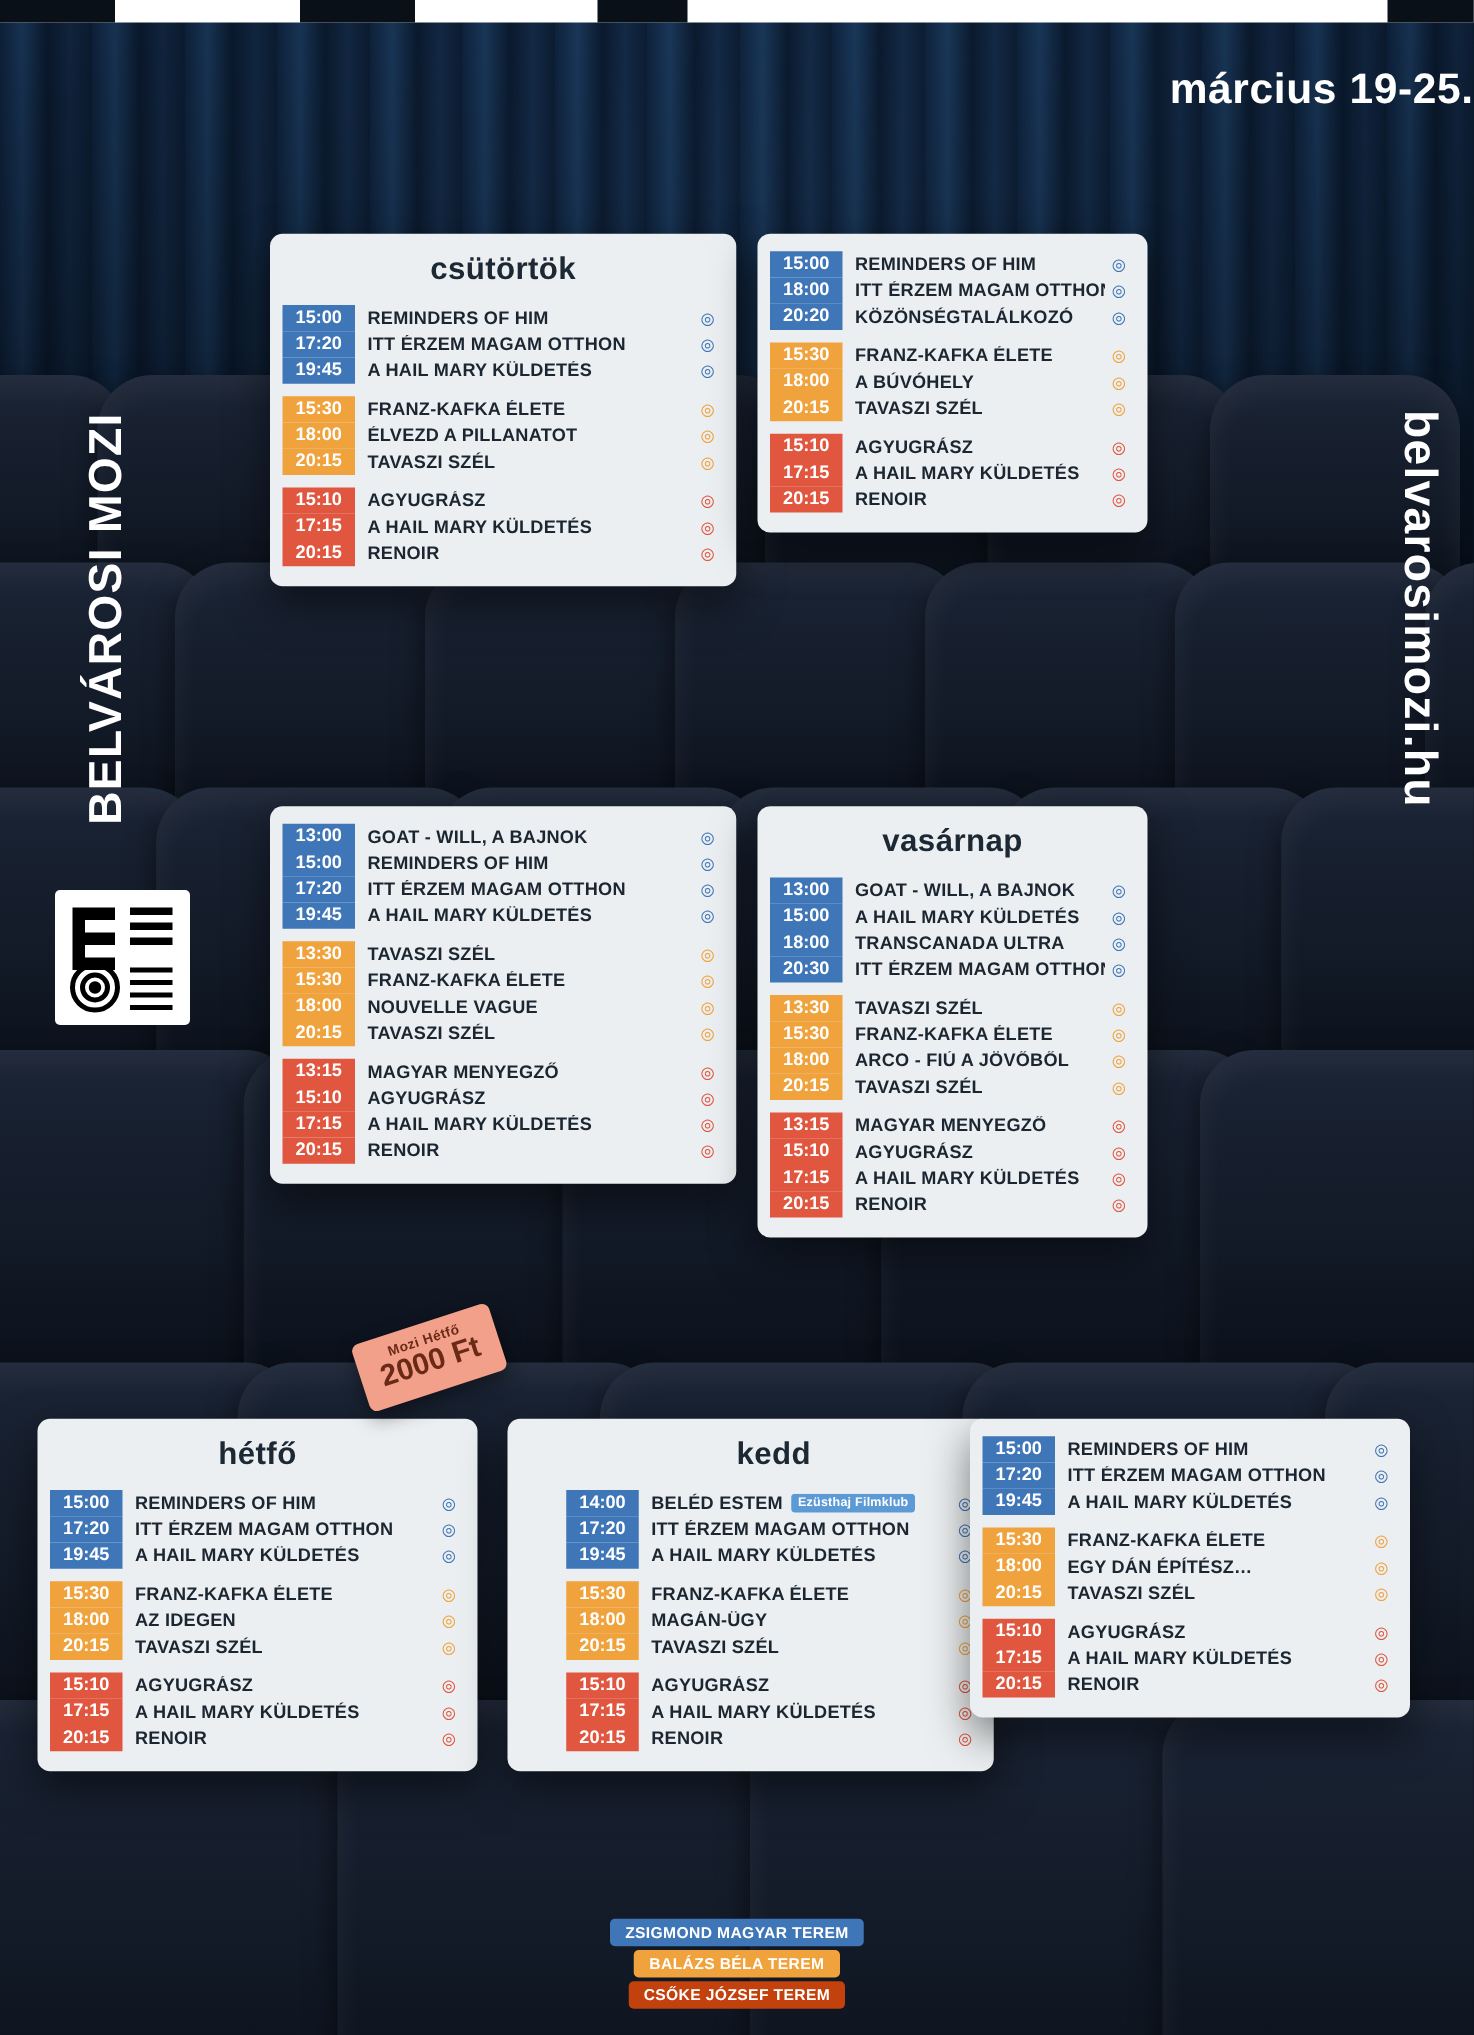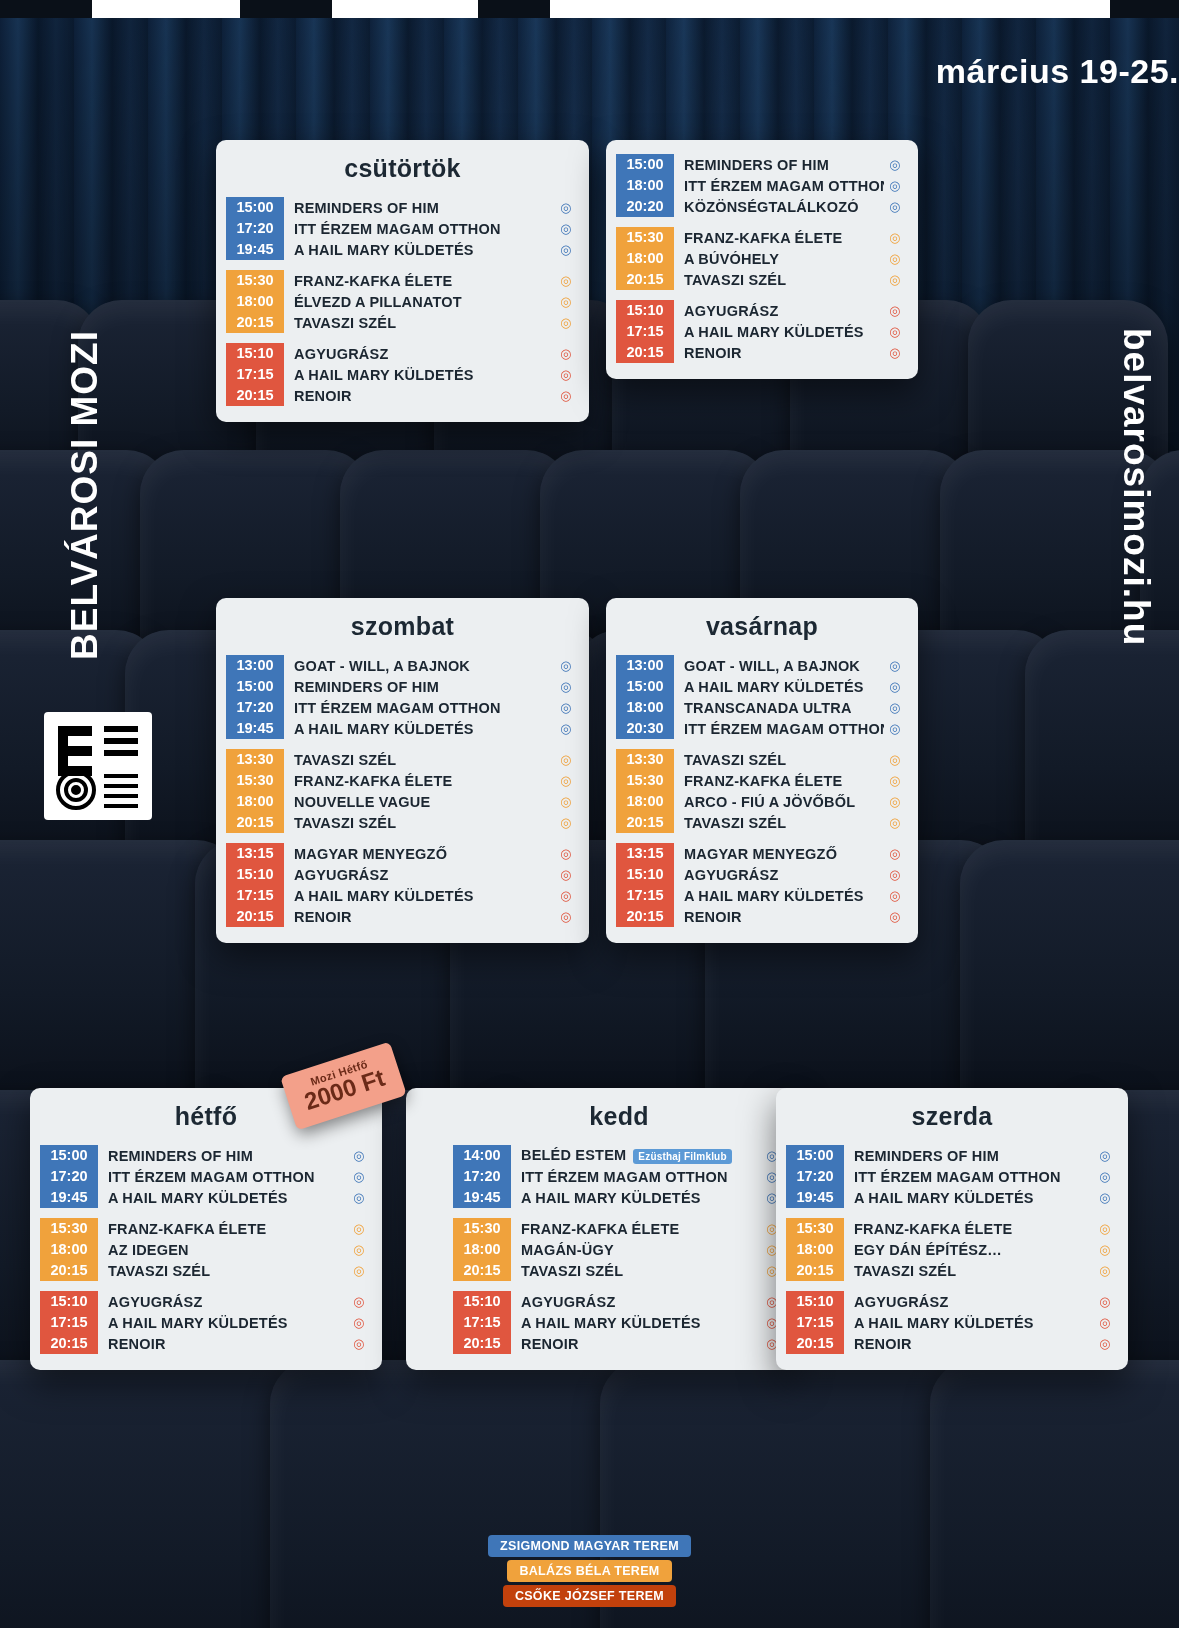--- a/index.html
+++ b/index.html
@@ -32,21 +32,21 @@
   .vleft{left:64px;top:330px;transform:rotate(180deg);font-size:37px;}
   .vright{right:22px;top:328px;font-size:37px;}
   .logo{position:absolute;left:44px;top:712px;width:108px;height:108px;background:#fff;border-radius:4px;
         display:flex;align-items:center;justify-content:center;}
   .logo svg{display:block;}
   
   .maintitle{position:absolute;top:52px;width:100%;text-align:right;color:#fff;
     font-size:34px;font-weight:800;letter-spacing:.5px;}
   
   .card{position:absolute;background:#eceff1;border-radius:10px;
-        box-shadow:0 14px 34px rgba(0,0,0,.5);}
+        box-shadow:0 14px 34px rgba(0,0,0,.5);margin-top:47px;}
   .card:before,.card:after{content:"";position:absolute;width:26px;height:26px;border-radius:50%;
         background:#0a1018;}
   .card:before{left:-13px;top:50%;margin-top:-13px;display:none;}
   .card:after{display:none;}
   .daytitle{text-align:center;font-size:25px;font-weight:800;color:#1c2833;padding-top:14px;
             letter-spacing:.3px;}
   .block{margin:10px 0 0 0;}
   .row{display:flex;align-items:center;height:21px;}
   .time{width:58px;flex:0 0 58px;color:#fff;font-weight:800;font-size:14.5px;
         text-align:center;line-height:21px;}
@@ -250,21 +250,20 @@
           </div>
           <div class="row">
             <div class="time">20:15</div>
             <div class="title"><span>RENOIR</span></div>
             <div class="mark">◎</div>
           </div>
         </div>
       </div>
     </div>
     <div class="card" style="left: 216px; top: 598px; width: 373px;">
-      <div class="daytitle">szombat</div>
       <div class="inner">
         <div class="block bluebg">
           <div class="row">
             <div class="time">13:00</div>
             <div class="title"><span>GOAT - WILL, A BAJNOK</span></div>
             <div class="mark">◎</div>
           </div>
           <div class="row">
             <div class="time">15:00</div>
             <div class="title"><span>REMINDERS OF HIM</span></div>
@@ -504,21 +503,20 @@
           </div>
           <div class="row">
             <div class="time">20:15</div>
             <div class="title"><span>RENOIR</span></div>
             <div class="mark">◎</div>
           </div>
         </div>
       </div>
     </div>
     <div class="card" style="left: 776px; top: 1088px; width: 352px;">
-      <div class="daytitle">szerda</div>
       <div class="inner">
         <div class="block bluebg">
           <div class="row">
             <div class="time">15:00</div>
             <div class="title"><span>REMINDERS OF HIM</span></div>
             <div class="mark">◎</div>
           </div>
           <div class="row">
             <div class="time">17:20</div>
             <div class="title"><span>ITT ÉRZEM MAGAM OTTHON</span></div>

